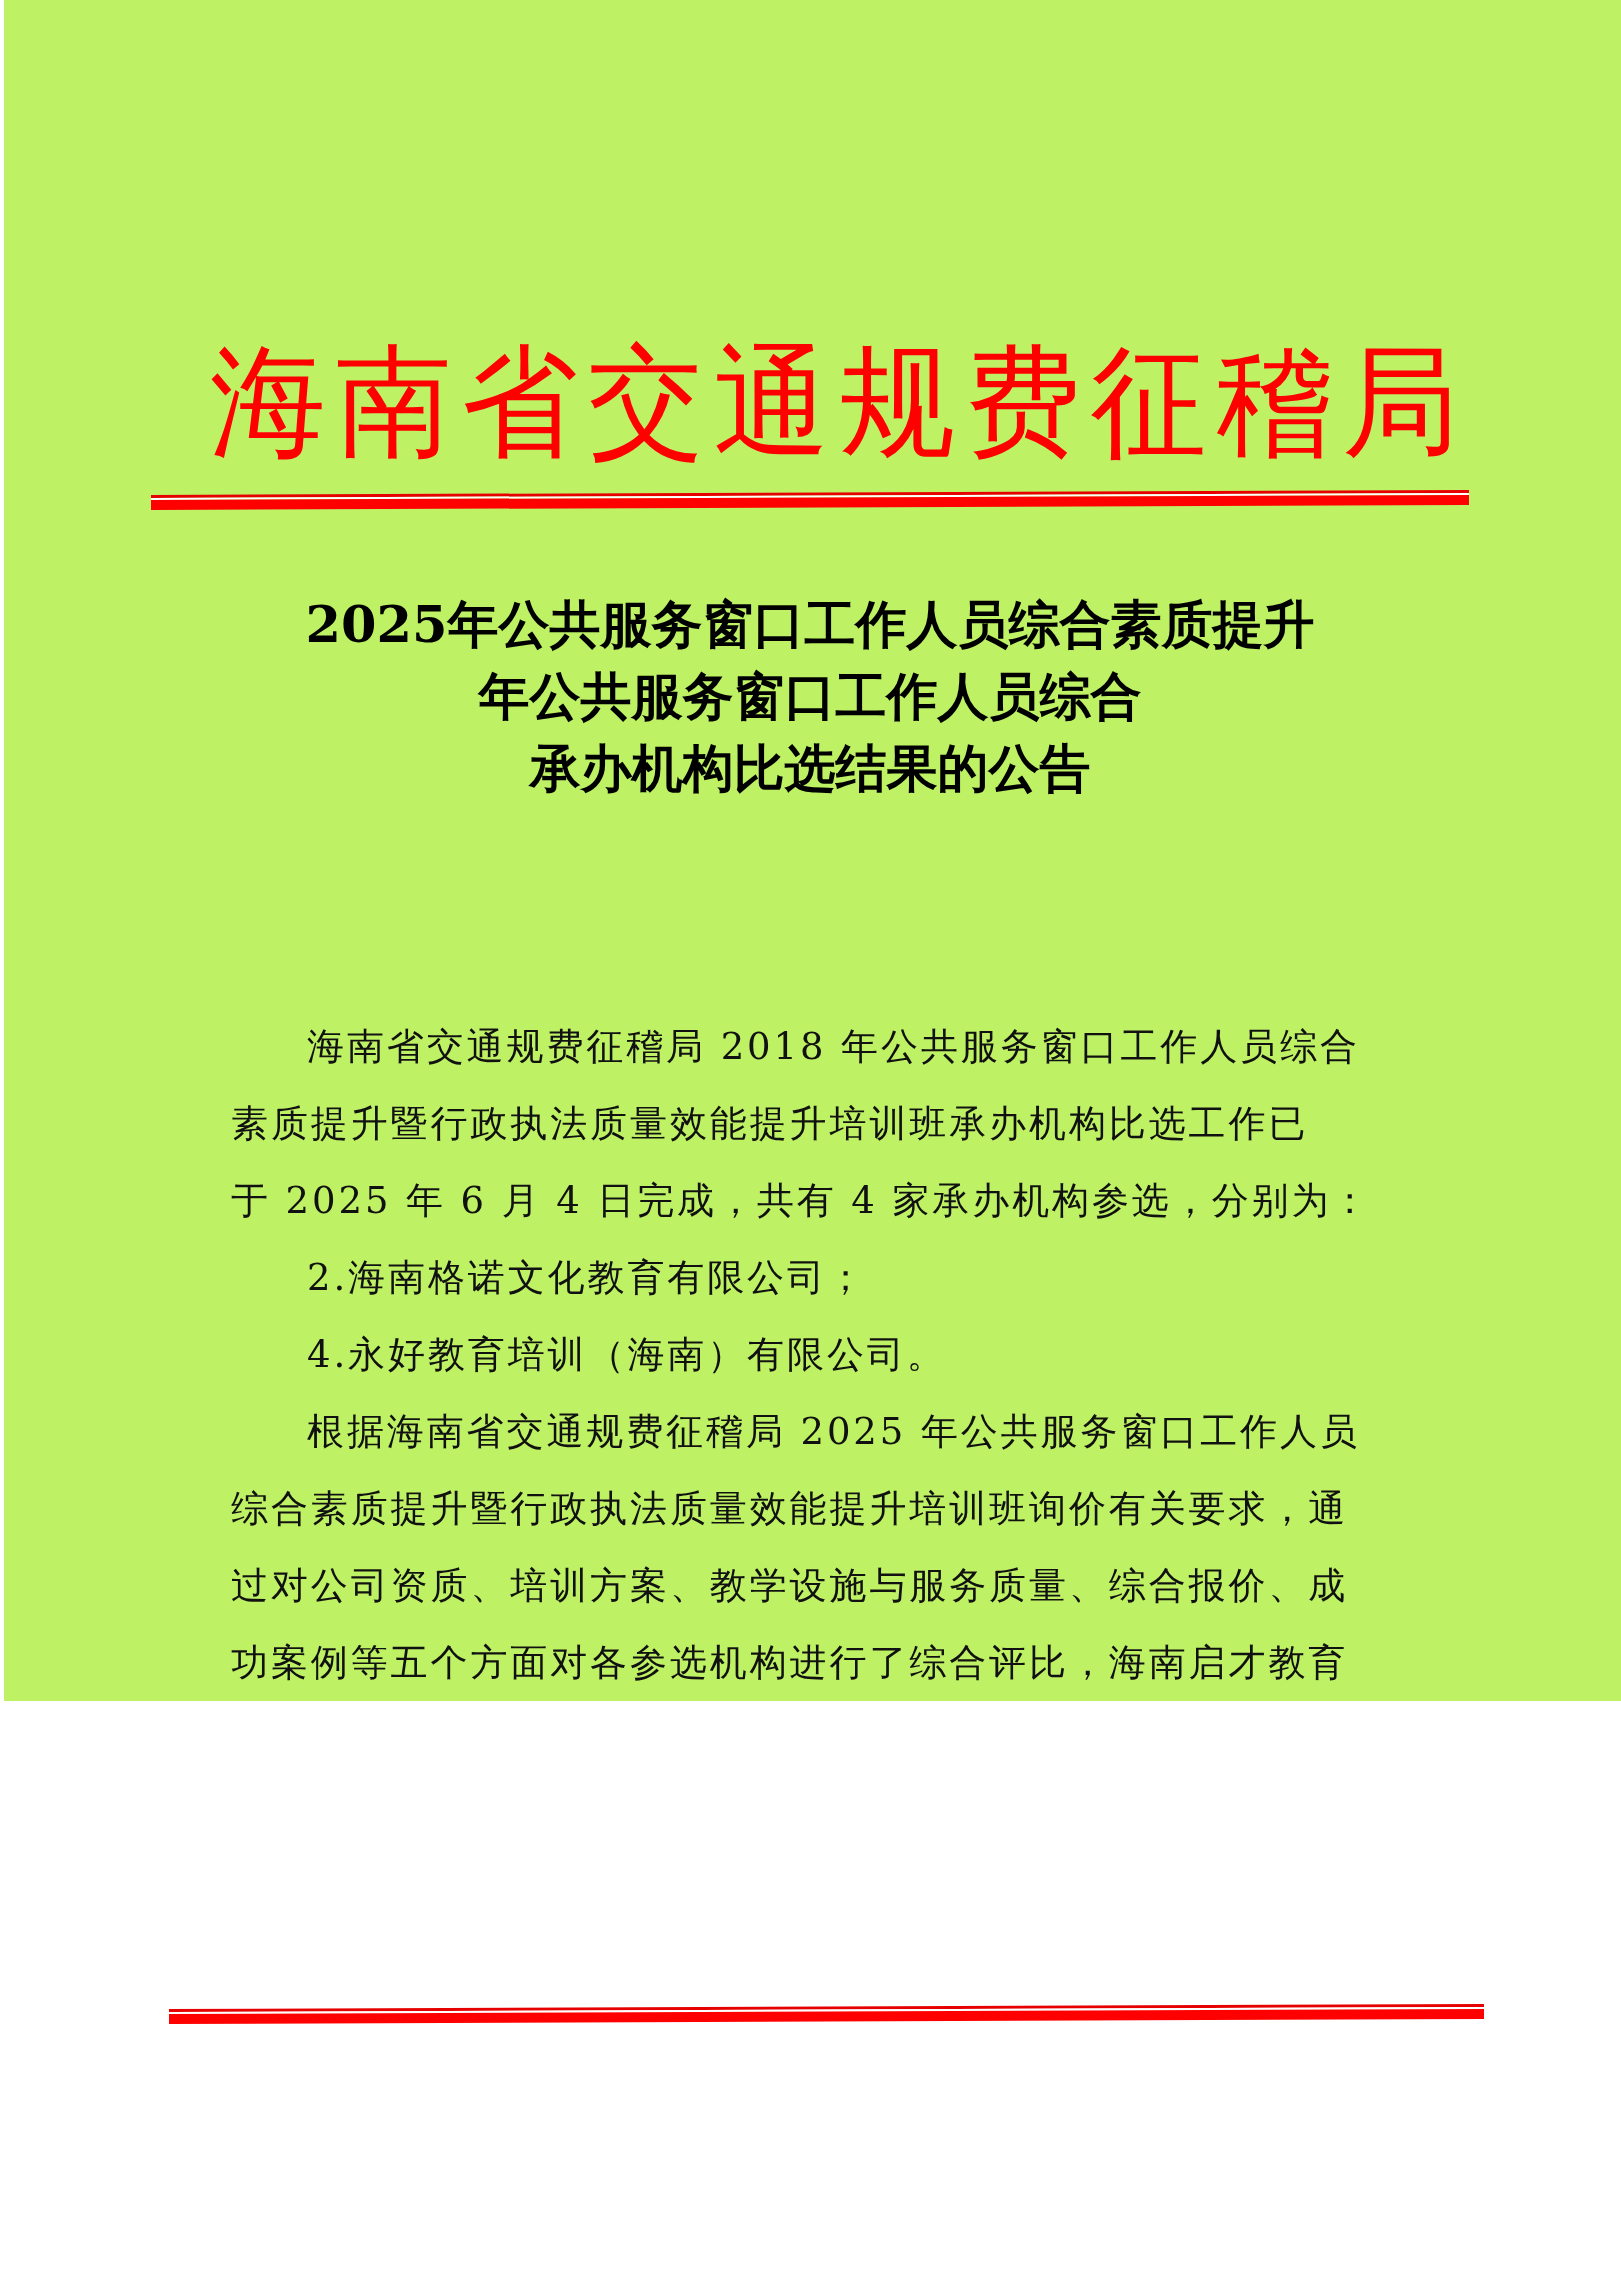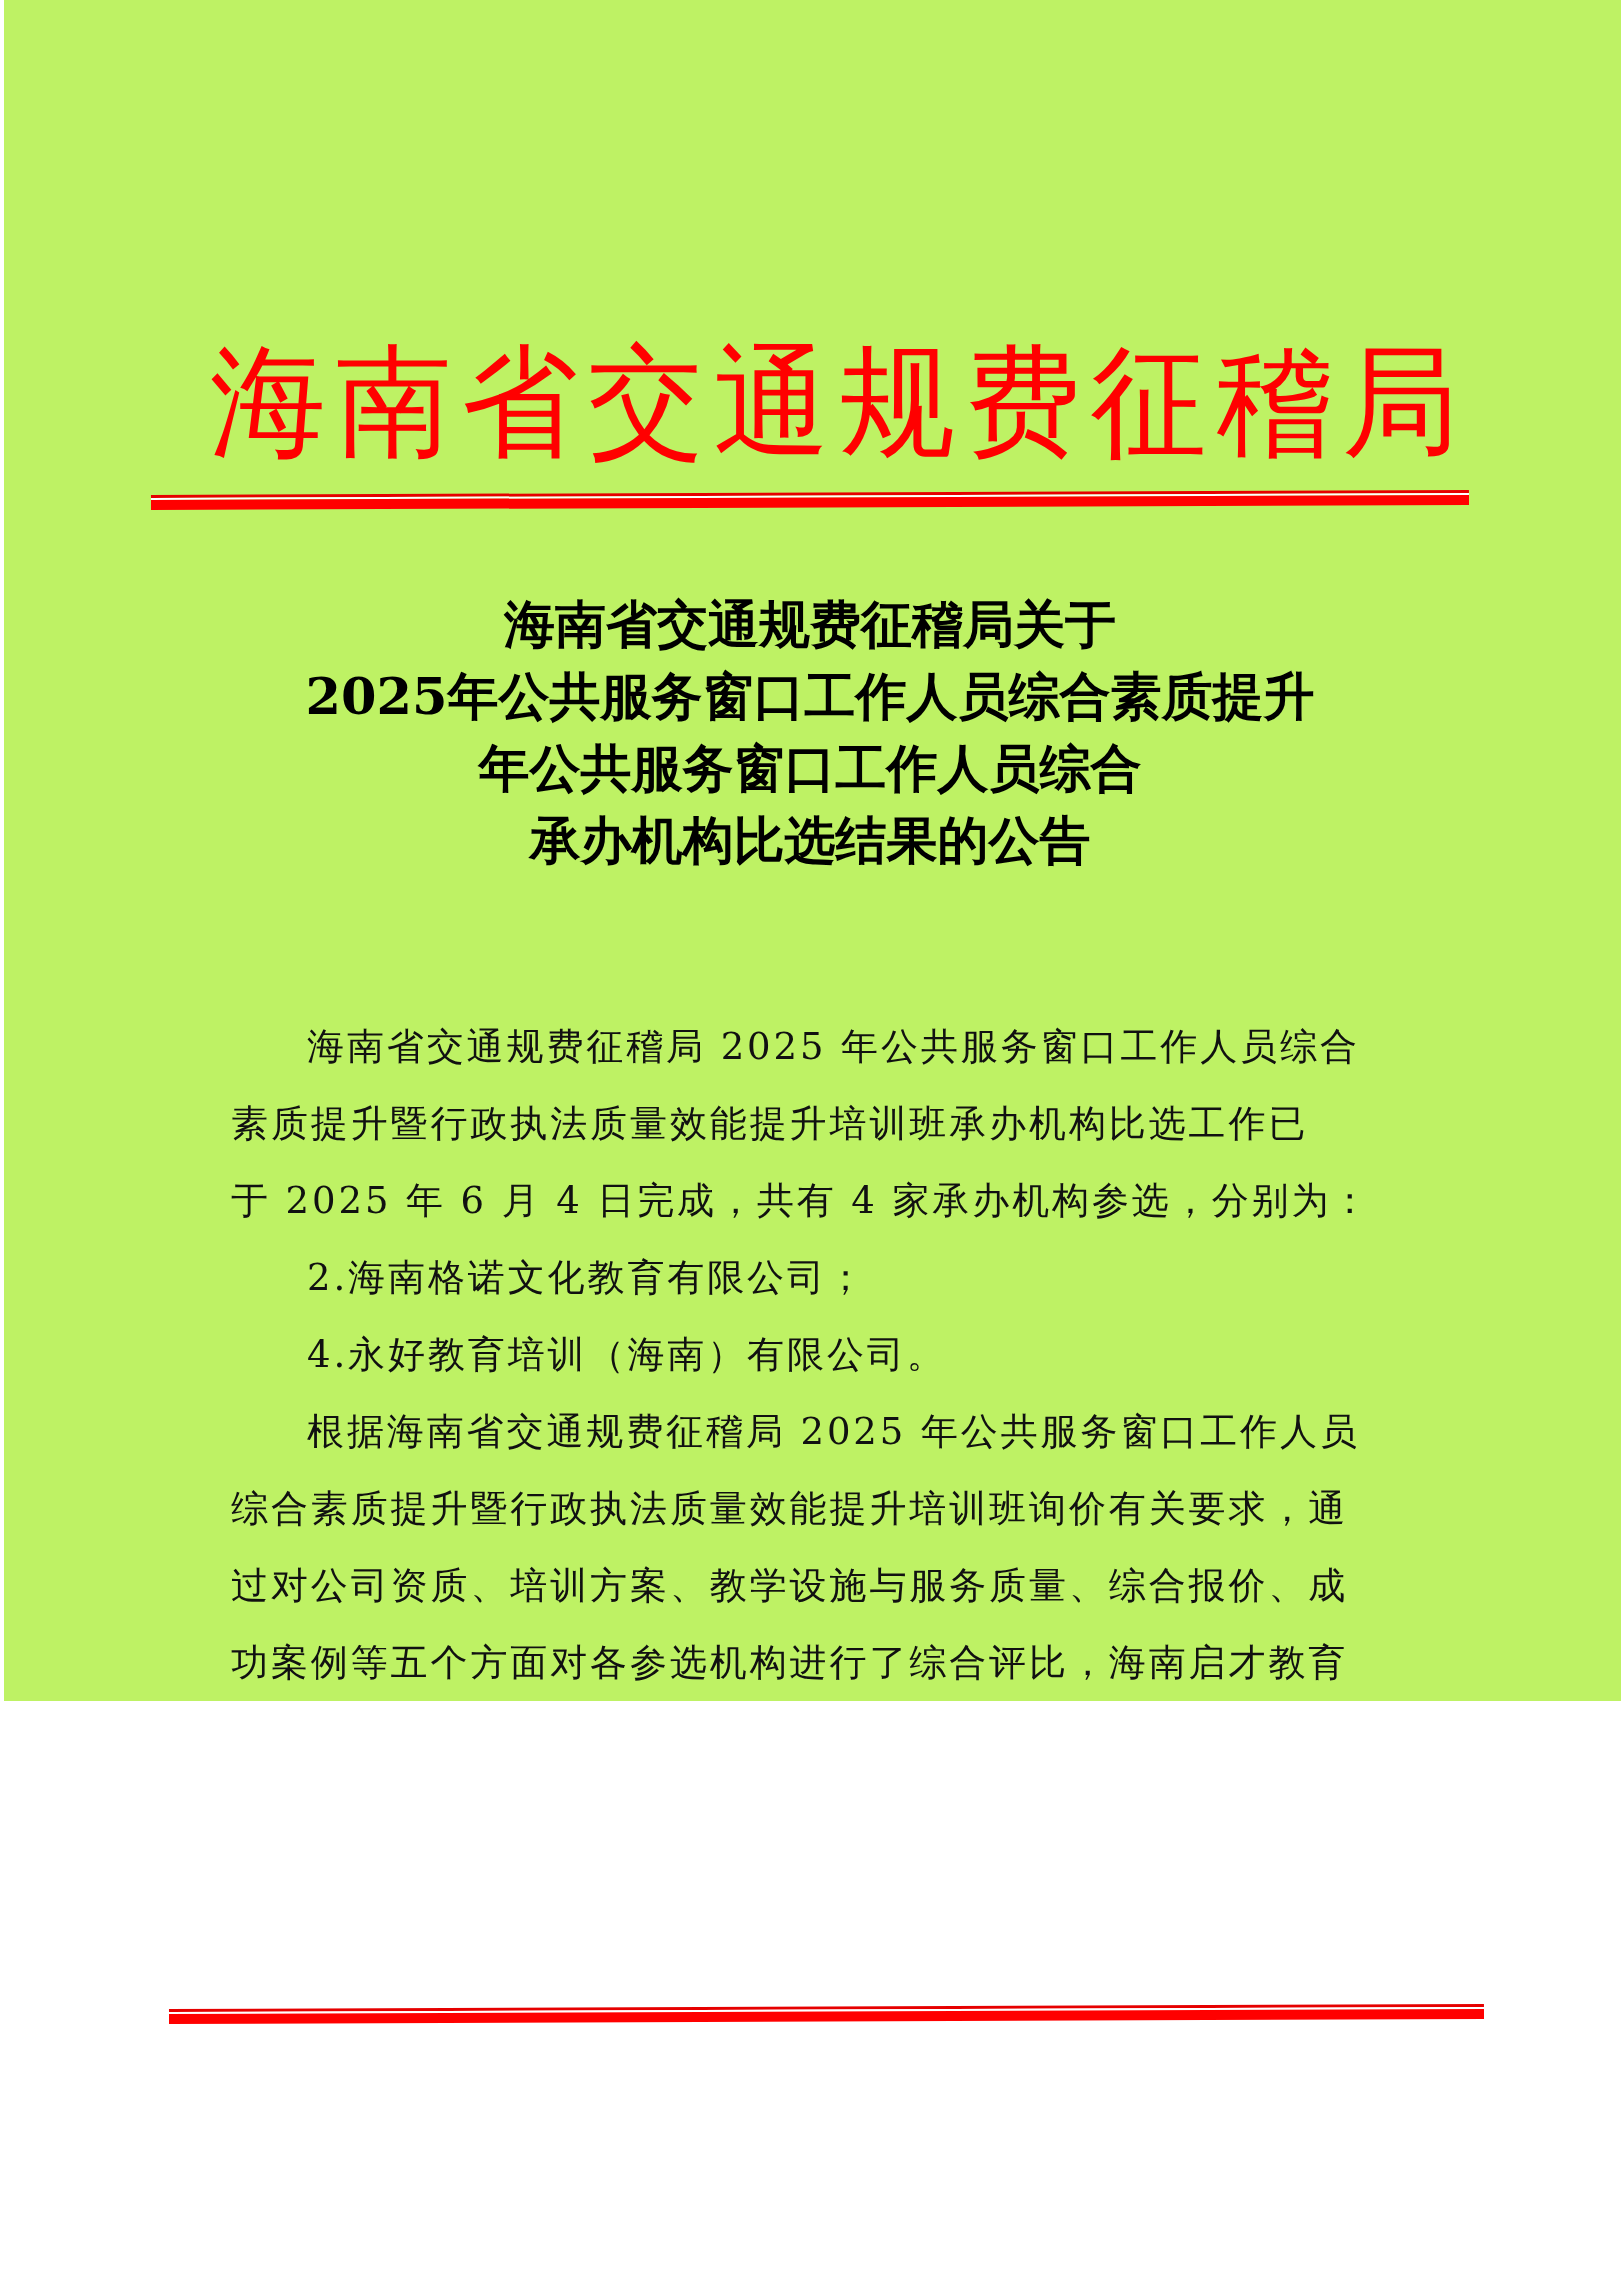--- a/index.html
+++ b/index.html
@@ -122,29 +122,28 @@
 
   <div class="letterhead">海南省交通规费征稽局</div>
 
   <div class="red-rule rule-top">
     <div class="thin"></div>
     <div class="gap"></div>
     <div class="thick"></div>
   </div>
 
   <div class="doc-title">
-    <span class="title-line">海南省交通规费征稽局关于</span>
     <span class="title-line">2025年公共服务窗口工作人员综合素质提升</span>
     <span class="title-line">年公共服务窗口工作人员综合</span>
     <span class="title-line">承办机构比选结果的公告</span>
   </div>
 
   <div class="body-text">
     <div>
-      <span class="line" style="padding-left:76px">海南省交通规费征稽局 2025 年公共服务窗口工作人员综合</span>
+      <span class="line" style="padding-left:76px">海南省交通规费征稽局 2018 年公共服务窗口工作人员综合</span>
       <span class="line">素质提升暨行政执法质量效能提升培训班承办机构比选工作已</span>
       <span class="line">于 2025 年 6 月 4 日完成，共有 4 家承办机构参选，分别为：</span>
     </div>
 
     <div>
       <span class="list-item"><span class="list-num">2.</span><span>海南格诺文化教育有限公司；</span></span>
       <span class="list-item"><span class="list-num">4.</span><span>永好教育培训（海南）有限公司。</span></span>
     </div>
 
     <div>

